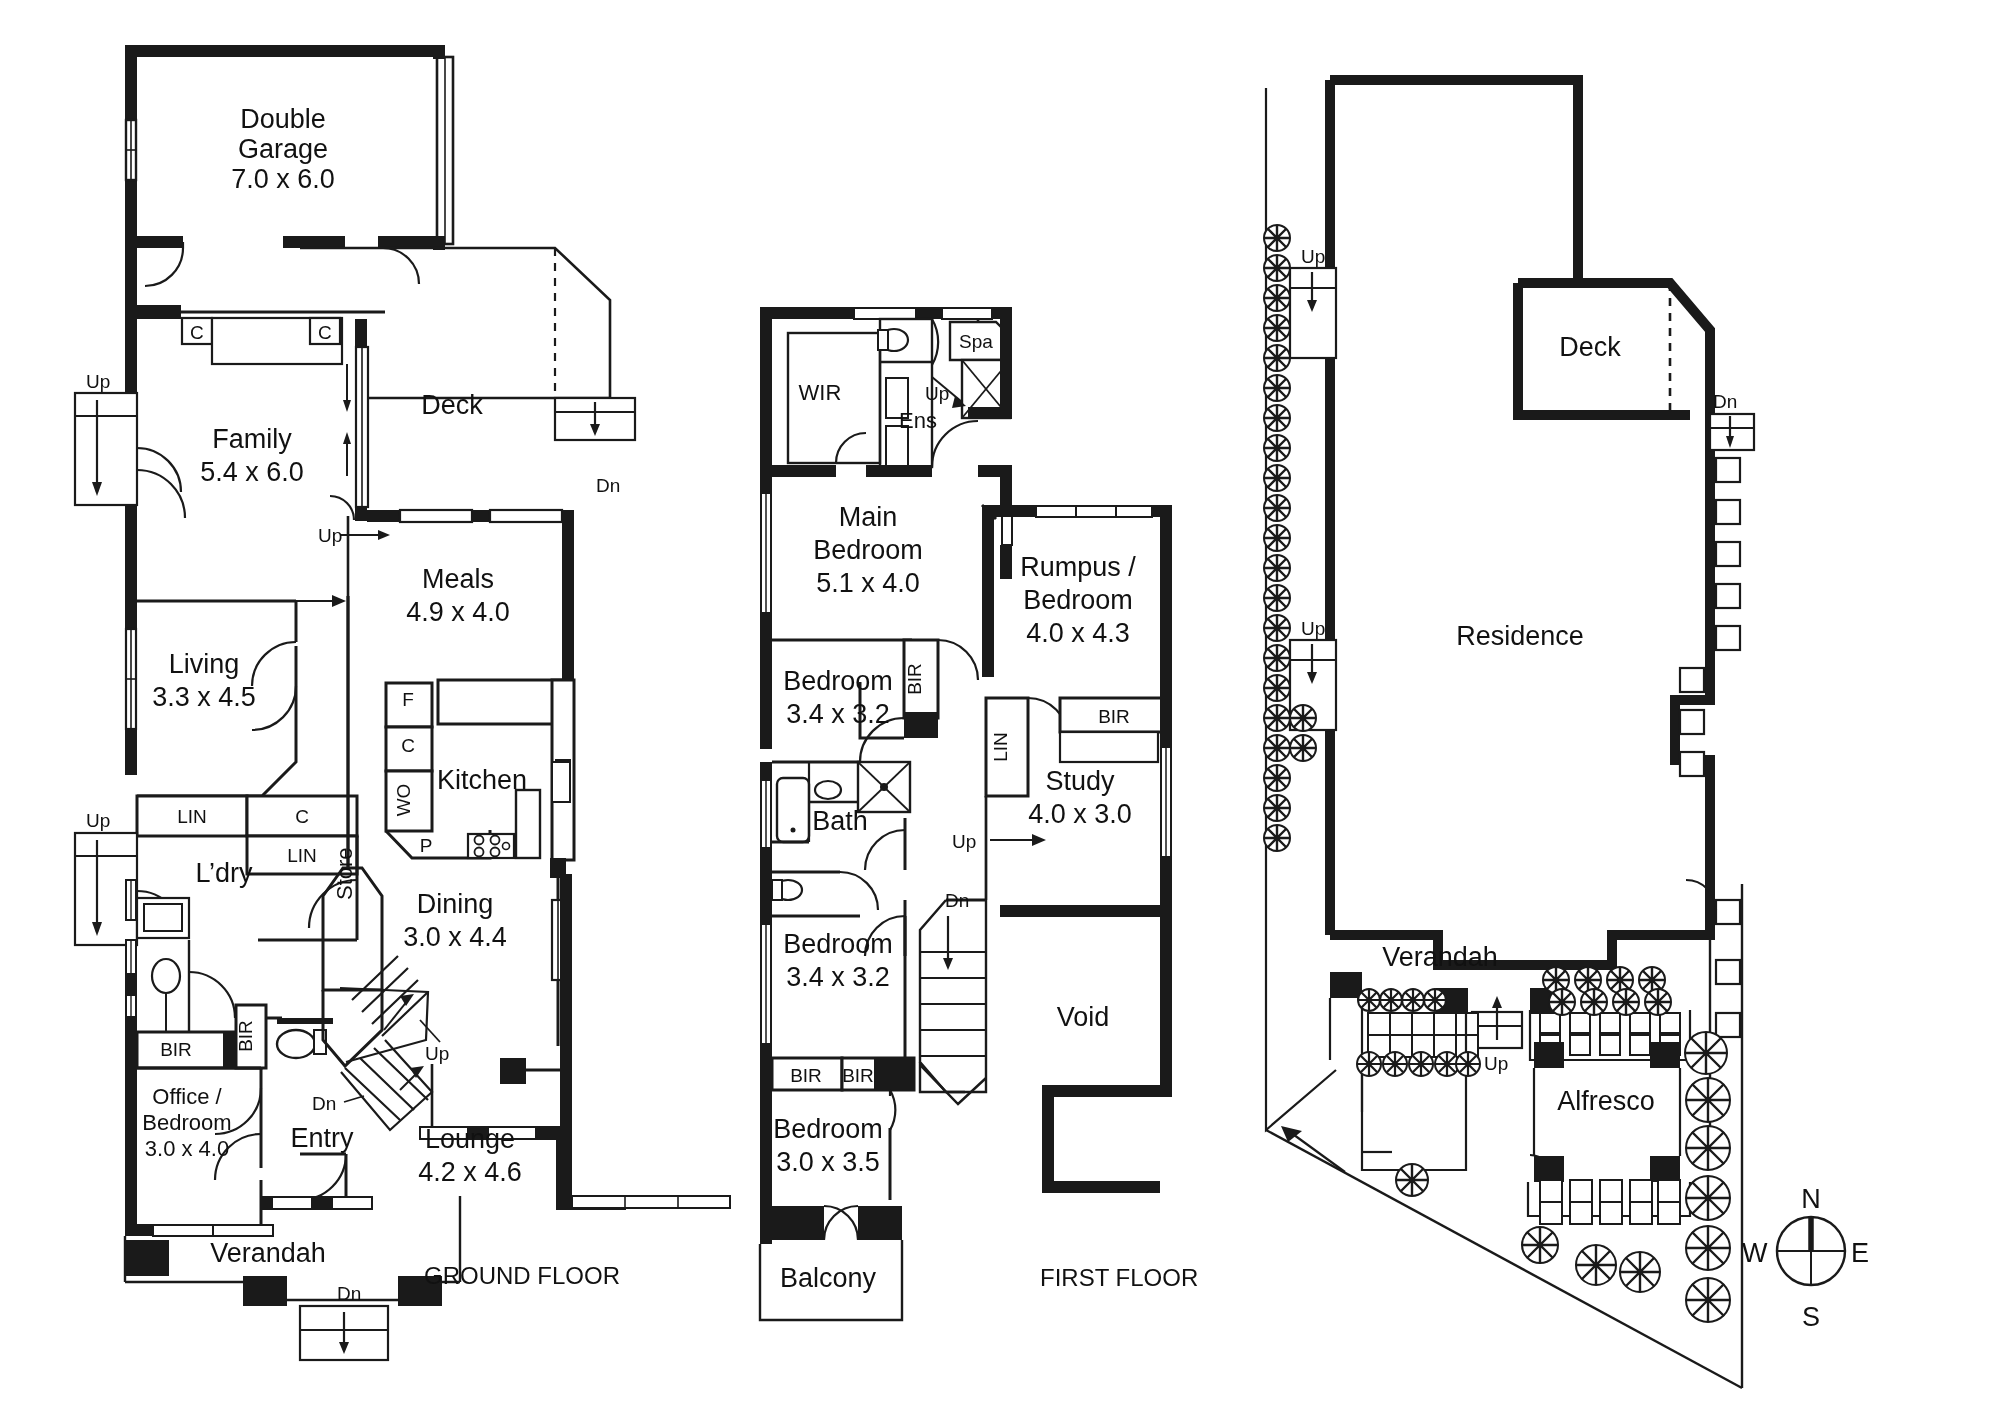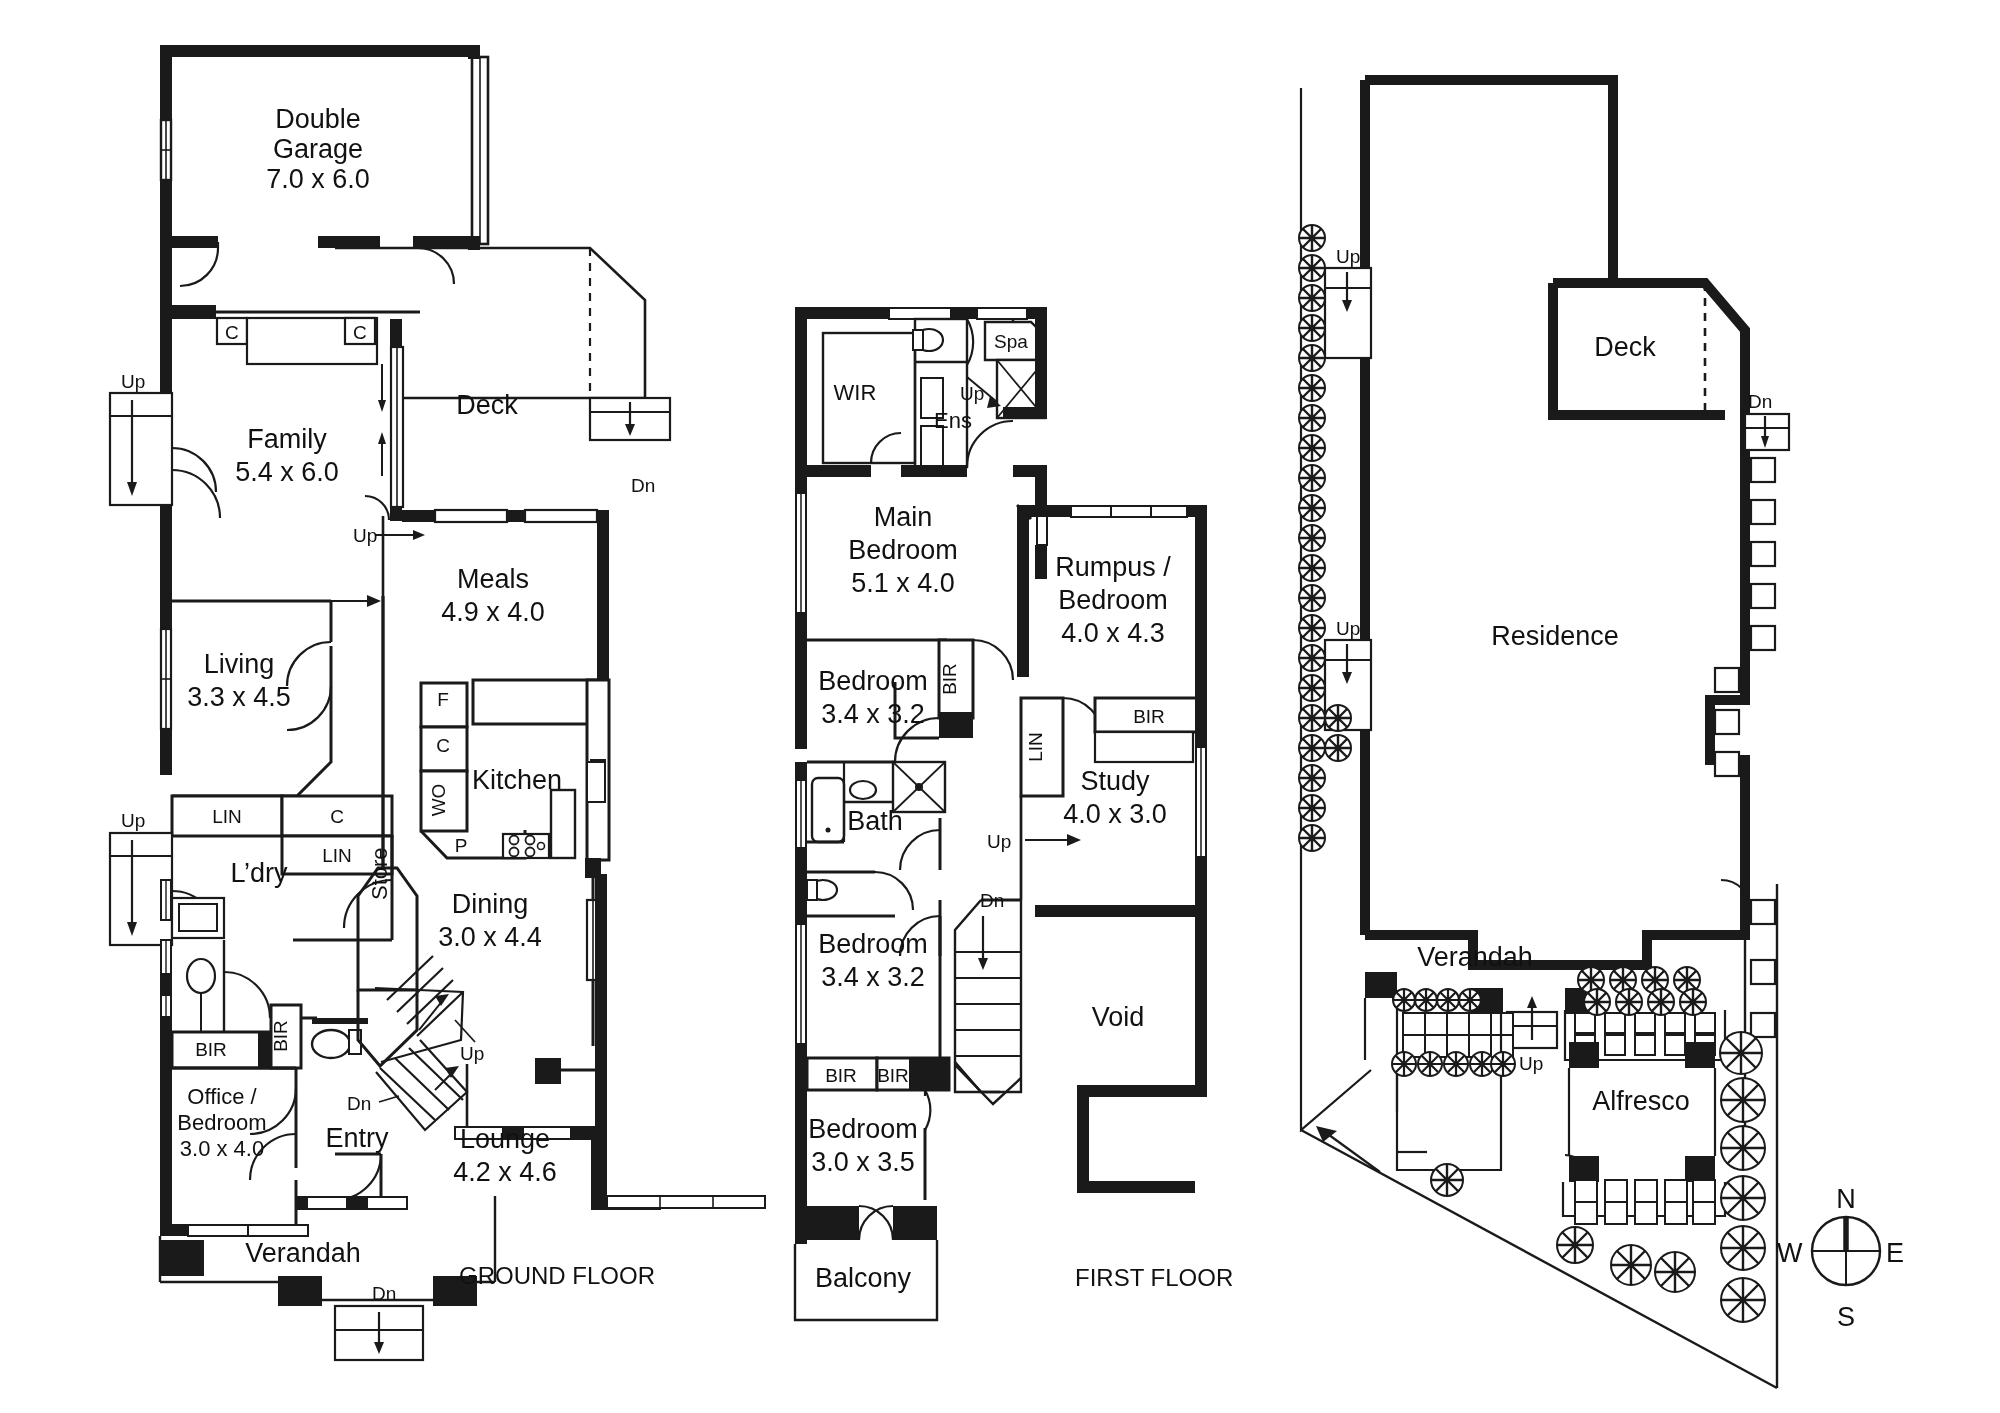--- a/index.html
+++ b/index.html
@@ -7,21 +7,21 @@
     margin: 0; padding: 0;
     background: #ffffff;
   }
   body {
     width: 2000px; height: 1413px;
     font-family: "Liberation Sans", sans-serif;
     color: #111111;
     overflow: hidden;
     position: relative;
   }
-  #plan-root { position: absolute; left: 0; top: 0; width: 2000px; height: 1413px; padding-left: 35px; }
+  #plan-root { position: absolute; left: 0; top: 0; width: 2000px; height: 1413px; }
   svg { display: block; }
   text { font-family: "Liberation Sans", sans-serif; fill: #111; }
   .rm  { font-size: 27px; }
   .rm-s{ font-size: 22px; }
   .tiny{ font-size: 19px; }
   .sect{ font-size: 24px; }
   .ctr { text-anchor: middle; }
 </style>
 </head>
 <body>

